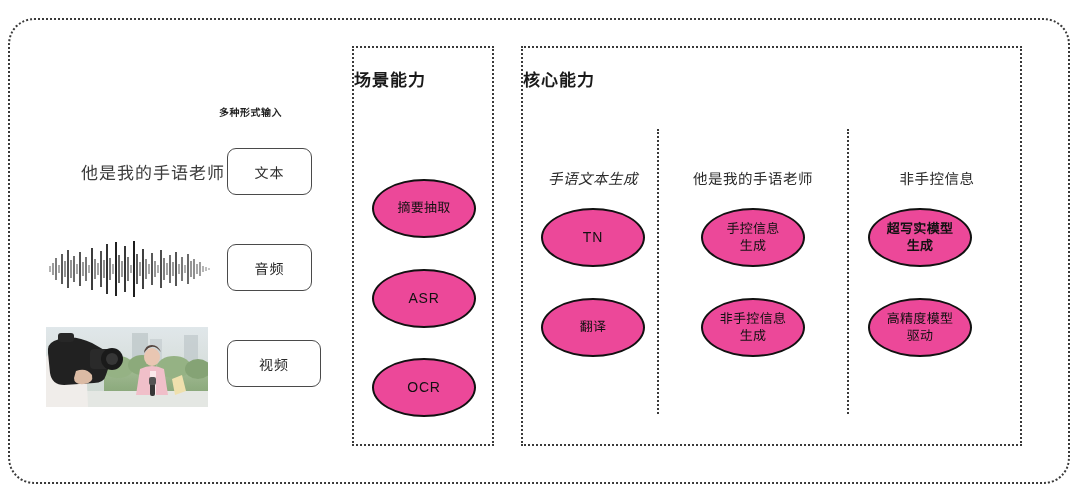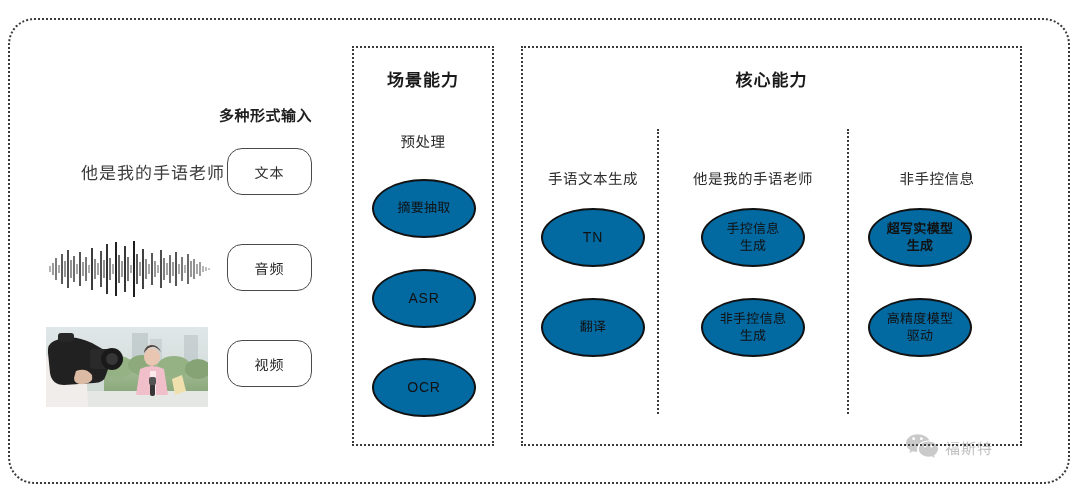--- a/index.html
+++ b/index.html
@@ -35,21 +35,21 @@
   .panel {
     position: absolute;
     border: 2px dotted #3a3a3a;
     background: transparent;
   }
 
   .panel-title {
     position: absolute;
     left: 0;
     width: 100%;
-    text-align: center;
+    text-align: left;
     font-size: 17px;
     font-weight: bold;
     color: #1a1a1a;
     letter-spacing: 1px;
     white-space: nowrap;
   }
 
   .col-title {
     position: absolute;
     text-align: center;
@@ -61,39 +61,39 @@
 
   
   .node {
     position: absolute;
     display: flex;
     align-items: center;
     justify-content: center;
     text-align: center;
     border: 2.4px solid #111111;
     border-radius: 50%;
-    background: #0369a1;
+    background: #ec4899;
     font-size: 13px;
     line-height: 1.25;
     color: #111111;
     letter-spacing: .3px;
   }
   .node.latin { font-size: 14px; letter-spacing: .8px; }
 
   
   .vsep {
     position: absolute;
     width: 0;
     border-left: 2px dotted #3a3a3a;
   }
 
   
   .input-heading {
     position: absolute;
-    font-size: 15px;
+    font-size: 10px;
     font-weight: 600;
     color: #1f1f1f;
     white-space: nowrap;
     letter-spacing: .5px;
     text-align: center;
   }
 
   .sample-text {
     position: absolute;
     font-size: 17px;
@@ -102,21 +102,21 @@
     letter-spacing: 1px;
     margin-left: 35px;
   }
 
   .pill {
     position: absolute;
     display: flex;
     align-items: center;
     justify-content: center;
     border: 1.6px solid #4a4a4a;
-    border-radius: 15px;
+    border-radius: 9px;
     background: #ffffff;
     font-size: 14px;
     color: #2b2b2b;
     letter-spacing: 1px;
   }
 
   
   .waveform { position: absolute; }
 
   
@@ -267,29 +267,28 @@
   </div>
 
   <div class="pill" style="left:227px; top:148px; width:85px; height:47px;">
     <span>文本</span>
   </div>
 
   <div class="pill" style="left:227px; top:244px; width:85px; height:47px;">
     <span>音频</span>
   </div>
 
-  <div class="pill" style="left:227px; top:340px; width:85px; height:47px;">
+  <div class="pill" style="left:227px; top:340px; width:94px; height:47px;">
     <span>视频</span>
   </div>
 
   <div class="panel" style="left:352px; top:46px; width:142px; height:400px;">
 
     <div class="panel-title" style="top:18px;">场景能力</div>
 
-    <div class="col-title" style="left:0; width:100%; top:82px;">预处理</div>
 
     <div class="node" style="left:18px; top:131px; width:104px; height:59px;">
       <span>摘要抽取</span>
     </div>
 
     <div class="node latin" style="left:18px; top:221px; width:104px; height:59px;">
       <span>ASR</span>
     </div>
 
     <div class="node latin" style="left:18px; top:310px; width:104px; height:59px;align-items:center;">
@@ -297,21 +296,21 @@
     </div>
   </div>
 
   <div class="panel" style="left:521px; top:46px; width:501px; height:400px;">
 
     <div class="panel-title" style="top:18px;">核心能力</div>
 
     <div class="vsep" style="left:134px; top:81px; height:285px;"></div>
     <div class="vsep" style="left:324px; top:81px; height:285px;"></div>
 
-    <div class="col-title" style="left:6px; width:128px; top:119px;">手语文本生成</div>
+    <div class="col-title" style="left:6px; width:128px; top:119px;font-style:italic;">手语文本生成</div>
 
     <div class="node latin" style="left:18px; top:160px; width:104px; height:59px;">
       <span>TN</span>
     </div>
 
     <div class="node" style="left:18px; top:250px; width:104px; height:59px;">
       <span>翻译</span>
     </div>
 
     <div class="col-title" style="left:142px; width:176px; top:119px;">他是我的手语老师</div>
@@ -340,30 +339,14 @@
     </div>
 
     <div class="node" style="left:345px; top:250px; width:104px; height:59px;">
       <span>
         <span>高精度模型</span><br>
         <span>驱动</span>
       </span>
     </div>
   </div>
 
-  <div class="watermark" style="left:905px; top:432px;">
-    <span>
-      <svg width="34" height="26" viewBox="0 0 34 26">
-        <path d="M12.5 2.2 C6.1 2.2 1 6.3 1 11.3 c0 2.8 1.7 5.3 4.3 7 L4.3 21.2 l3.5 -1.9
-                 c1.5 .4 3.1 .6 4.7 .5 -.3 -.8 -.4 -1.6 -.4 -2.4 0 -4.9 5 -8.8 11.2 -8.8 .4 0 .8 0 1.2 .1
-                 C23.3 5.3 18.5 2.2 12.5 2.2 z
-                 M8.6 8.1 a1.45 1.45 0 1 1 0 -2.9 a1.45 1.45 0 0 1 0 2.9 z
-                 M16.4 8.1 a1.45 1.45 0 1 1 0 -2.9 a1.45 1.45 0 0 1 0 2.9 z" fill="#666666"></path>
-        <path d="M33 17.1 c0 -4.2 -4.3 -7.6 -9.6 -7.6 -5.3 0 -9.6 3.4 -9.6 7.6 0 4.2 4.3 7.6 9.6 7.6
-                 1.2 0 2.3 -.2 3.4 -.5 l3.1 1.7 -.9 -2.6 c2.4 -1.4 4 -3.7 4 -6.2 z
-                 M20.2 15.6 a1.25 1.25 0 1 1 0 -2.5 a1.25 1.25 0 0 1 0 2.5 z
-                 M26.6 15.6 a1.25 1.25 0 1 1 0 -2.5 a1.25 1.25 0 0 1 0 2.5 z" fill="#666666"></path>
-      </svg>
-    </span>
-    <span class="watermark-text">福斯特</span>
-  </div>
 
 </div>
 
 </body></html>

